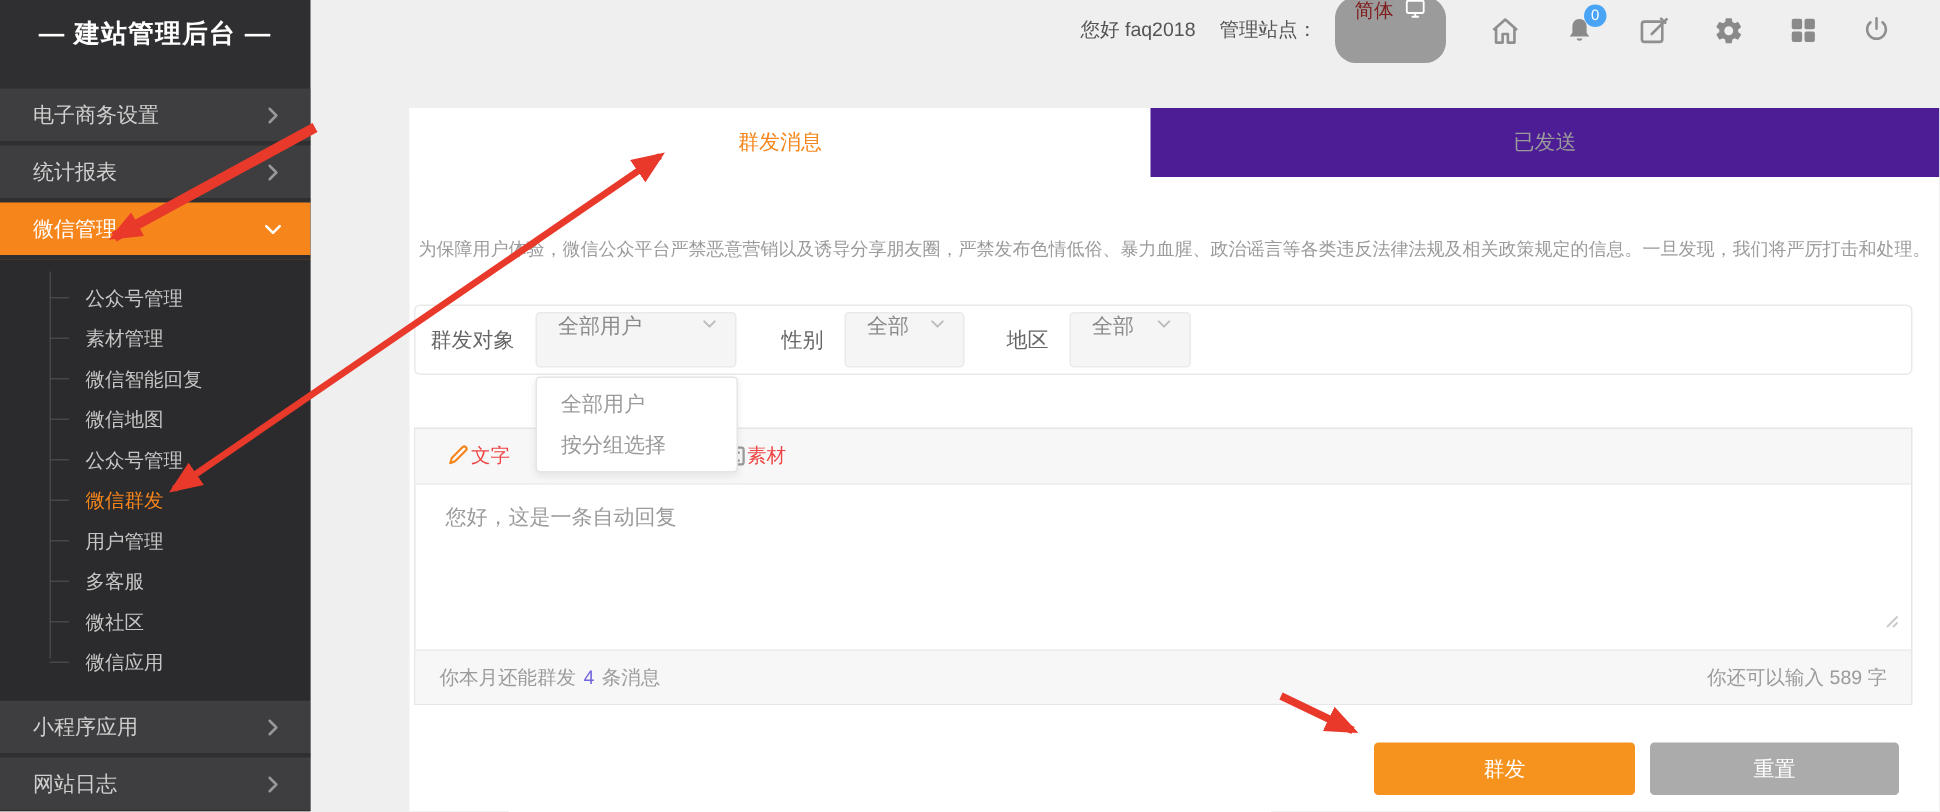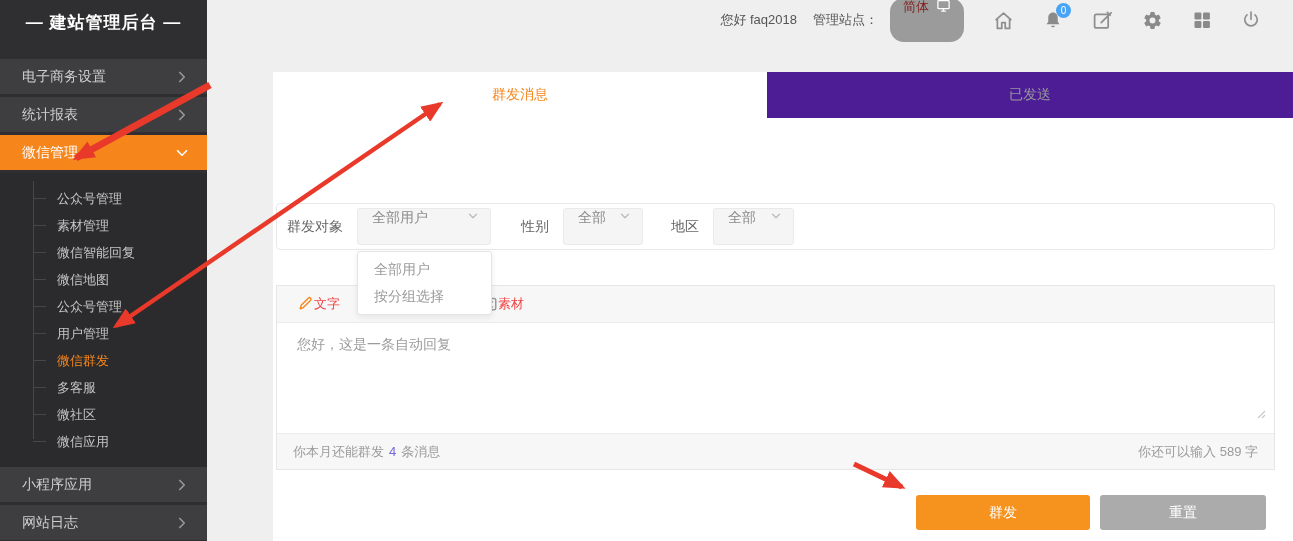--- a/index.html
+++ b/index.html
@@ -99,22 +99,22 @@
           <polyline points="6 9 12 15 18 9"></polyline>
         </svg>
     </div>
 
     <div class="submenu">
       <div class="sub-item">公众号管理</div>
       <div class="sub-item">素材管理</div>
       <div class="sub-item">微信智能回复</div>
       <div class="sub-item">微信地图</div>
       <div class="sub-item">公众号管理</div>
+      <div class="sub-item active">微信群发</div>
       <div class="sub-item">用户管理</div>
-      <div class="sub-item active">微信群发</div>
       <div class="sub-item">多客服</div>
       <div class="sub-item">微社区</div>
       <div class="sub-item">微信应用</div>
     </div>
 
     <div class="side-item">
       <span class="lbl">小程序应用</span>
       <svg class="chev" viewBox="0 0 24 24" fill="none" stroke="currentColor" stroke-width="2.2" stroke-linecap="round" stroke-linejoin="round">
           <polyline points="9 6 15 12 9 18"></polyline>
         </svg>
@@ -176,20 +176,21 @@
         </svg>
     </span>
   </div>
 
   <div class="main">
     <div class="tabbar">
       <div class="tab active">群发消息</div>
       <div class="tab inactive">已发送</div>
     </div>
 
+    <div class="notice">为保障用户体验，微信公众平台严禁恶意营销以及诱导分享朋友圈，严禁发布色情低俗、暴力血腥、政治谣言等各类违反法律法规及相关政策规定的信息。一旦发现，我们将严厉打击和处理。</div>
 
     <div class="formbox">
       <span class="flabel">群发对象</span>
       <div class="select sel-target">
         <span>全部用户</span>
         <svg class="sel-chev" viewBox="0 0 24 24" fill="none" stroke="currentColor" stroke-width="2.4" stroke-linecap="round" stroke-linejoin="round">
             <polyline points="6 9 12 15 18 9"></polyline>
           </svg>
         <div class="dropdown">
           <div class="dd-item">全部用户</div>

